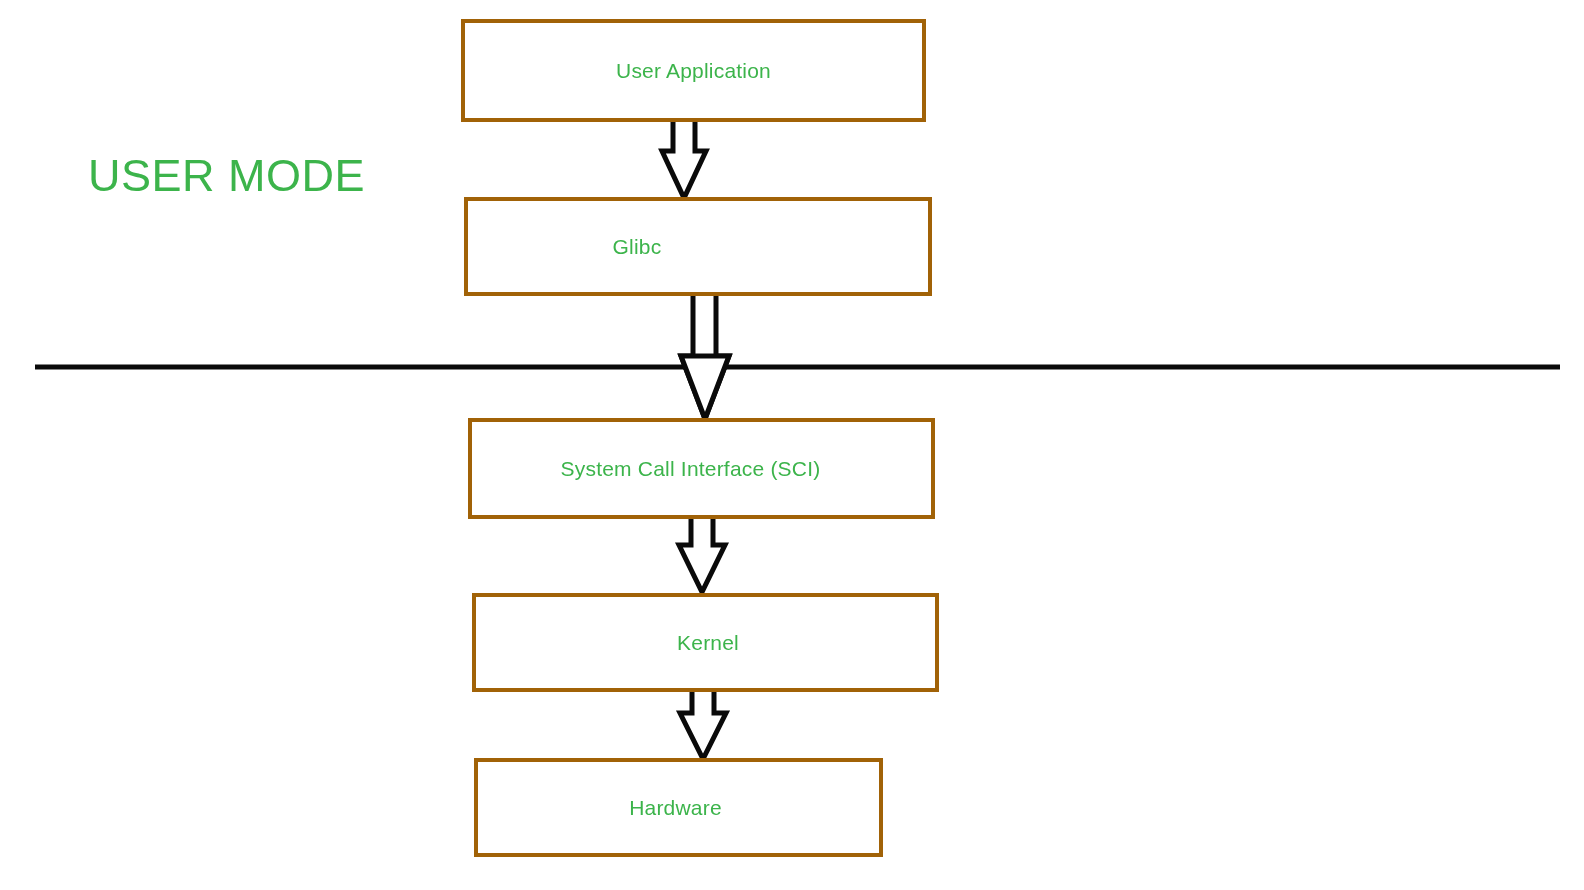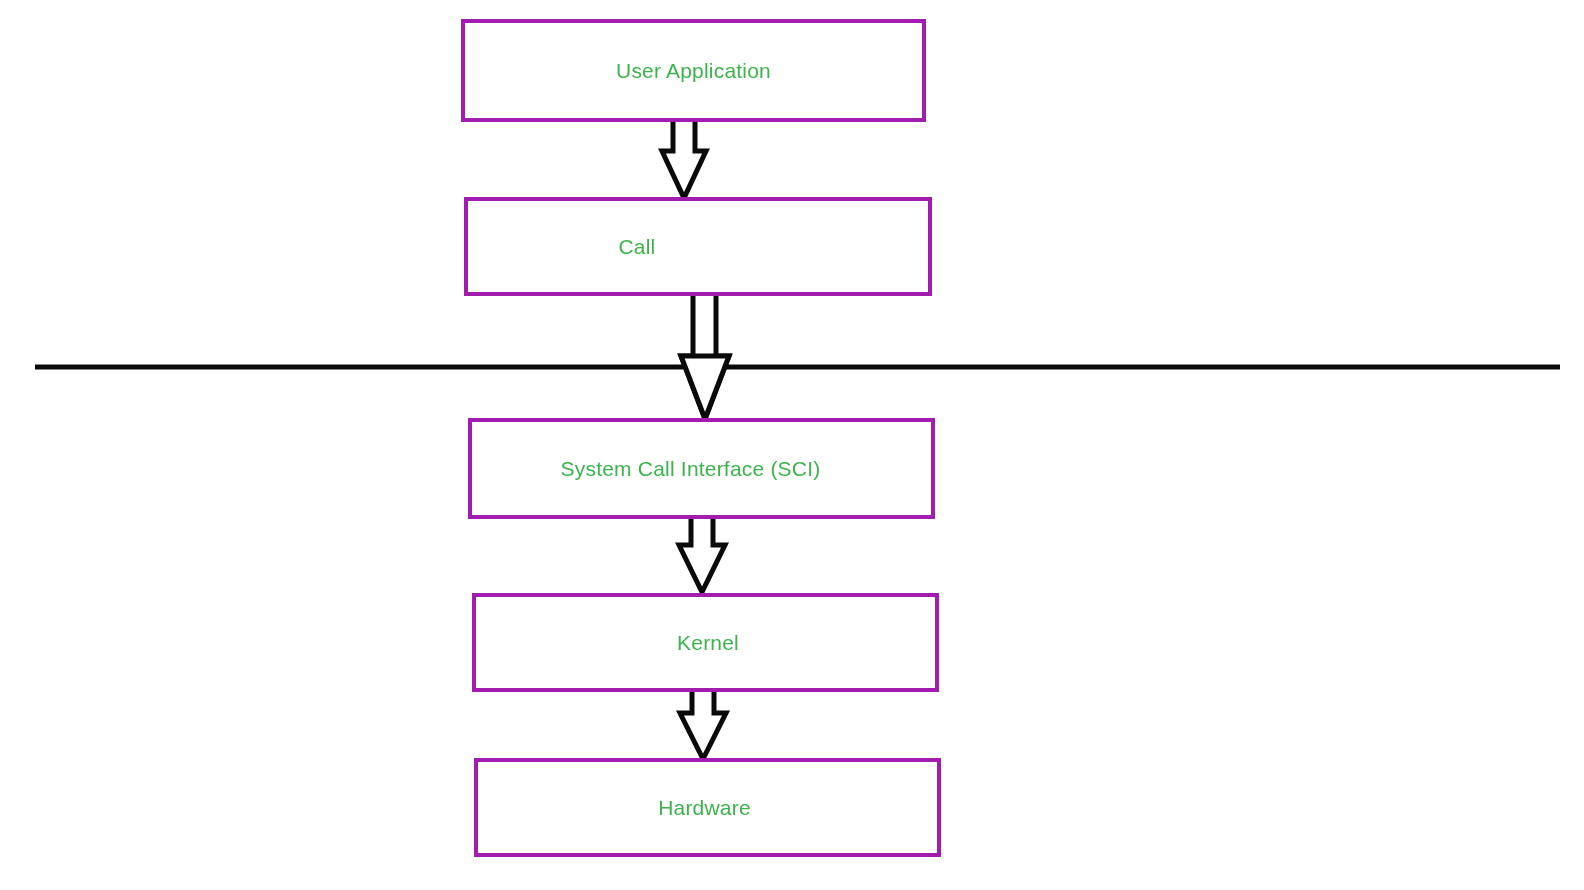--- a/index.html
+++ b/index.html
@@ -25,21 +25,21 @@
     position: absolute;
     left: 0;
     top: 0;
     width: 1584px;
     height: 890px;
     display: block;
   }
   .node-box {
     position: absolute;
     box-sizing: border-box;
-    border: 4px solid #a21caf;
+    border: 4px solid #a16207;
     background: #ffffff;
     display: flex;
     align-items: center;
     justify-content: center;
   }
   .node-label {
     color: #3cb44b;
     font-size: 21px;
     font-weight: 400;
     letter-spacing: 0.2px;
@@ -79,36 +79,39 @@
 
     <line x1="35" y1="367" x2="1560" y2="367" stroke="#0a0a0a" stroke-width="5"></line>
 
     <polygon points="729,356 705,419 681,356" fill="#ffffff" stroke="#0a0a0a" stroke-width="5" stroke-linejoin="miter"></polygon>
 
     <polygon points="691,516 713,516 713,545 725,545 702,592 679,545 691,545" fill="#ffffff" stroke="#0a0a0a" stroke-width="5" stroke-linejoin="miter"></polygon>
 
     <polygon points="692,689 714,689 714,713 726,713 703,759 680,713 692,713" fill="#ffffff" stroke="#0a0a0a" stroke-width="5" stroke-linejoin="miter"></polygon>
   </svg>
 
+  <div class="mode-label" style="left:88px; top:153px;">
+    <span>USER MODE</span>
+  </div>
 
 
   <div class="node-box" style="left:461px; top:19px; width:465px; height:103px;">
     <span class="node-label">User Application</span>
   </div>
 
   <div class="node-box" style="left:464px; top:197px; width:468px; height:99px;">
-    <span class="node-label" style="transform:translateX(-61px);">Call</span>
+    <span class="node-label" style="transform:translateX(-61px);">Glibc</span>
   </div>
 
   <div class="node-box" style="left:468px; top:418px; width:467px; height:101px;">
     <span class="node-label" style="transform:translateX(-11px);">System Call Interface (SCI)</span>
   </div>
 
   <div class="node-box" style="left:472px; top:593px; width:467px; height:99px;padding-left:37px;">
     <span class="node-label" style="transform:translateX(-16px);">Kernel</span>
   </div>
 
-  <div class="node-box" style="left:474px; top:758px; width:467px; height:99px;">
+  <div class="node-box" style="left:474px; top:758px; width:409px; height:99px;">
     <span class="node-label" style="transform:translateX(-3px);">Hardware</span>
   </div>
 
 
 </div>
 
 </body></html>

